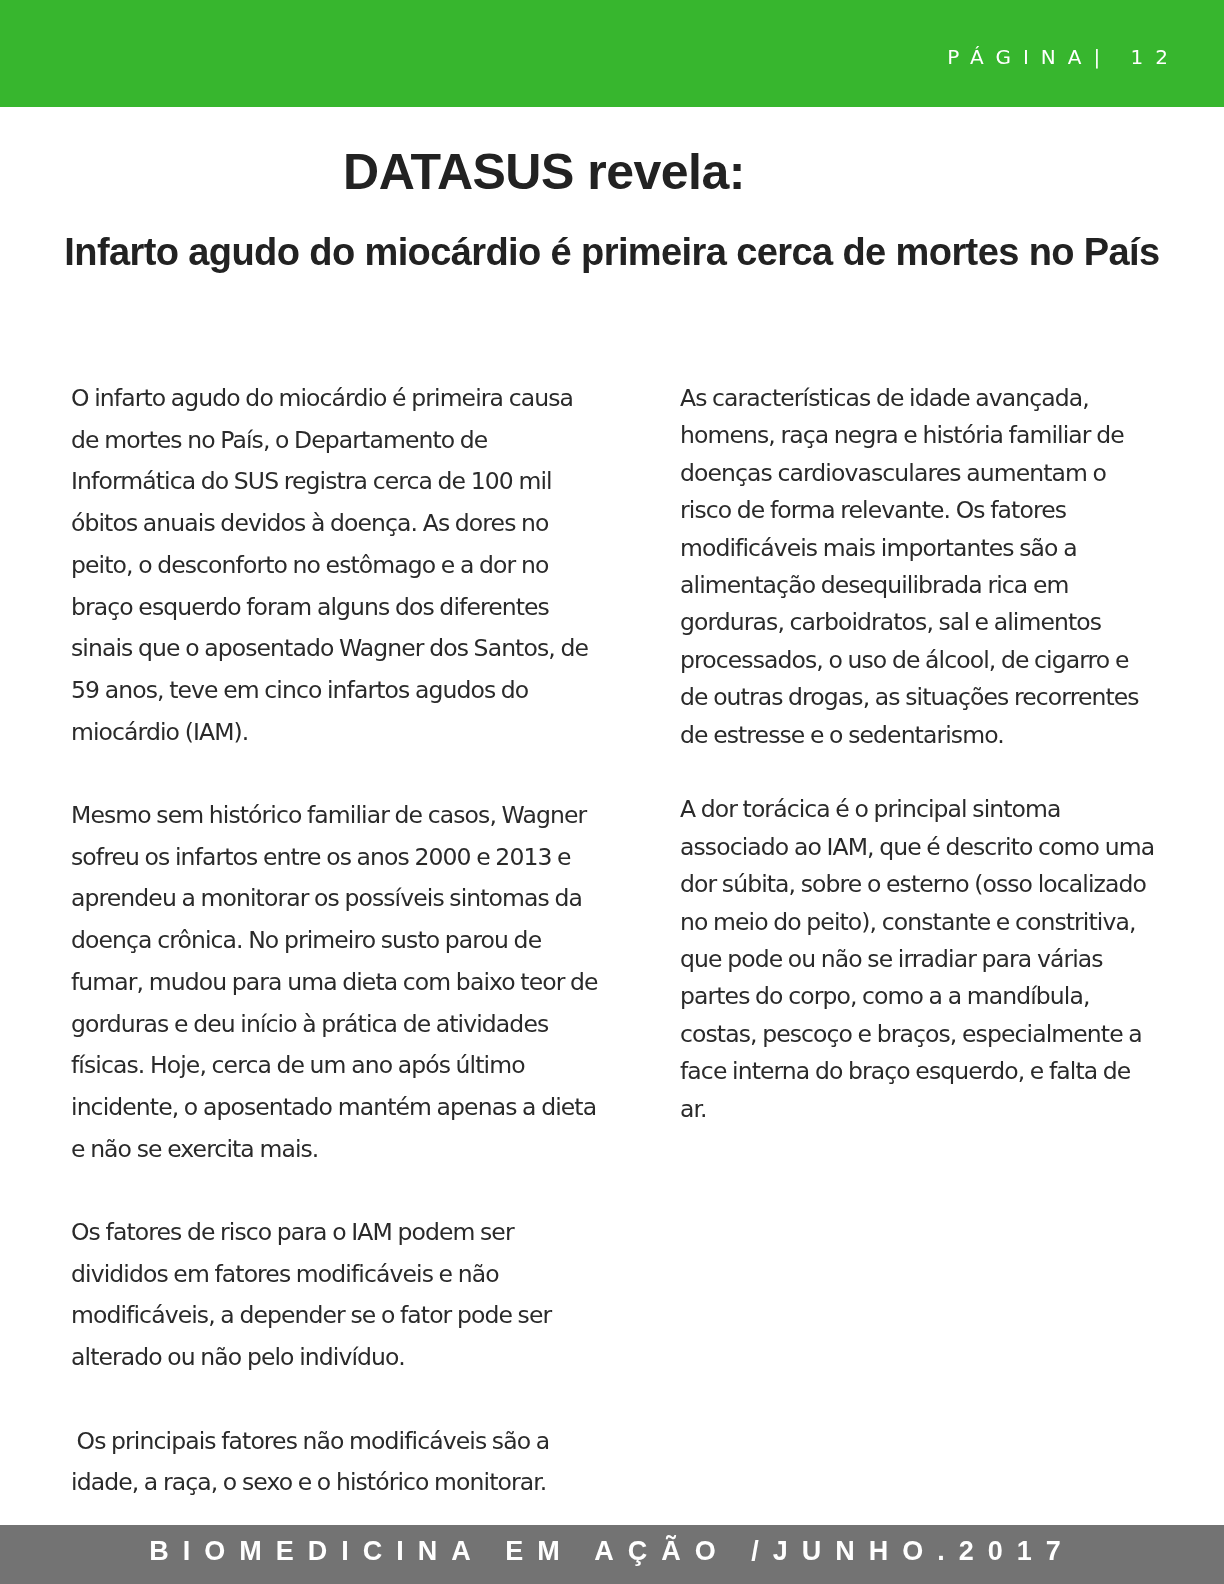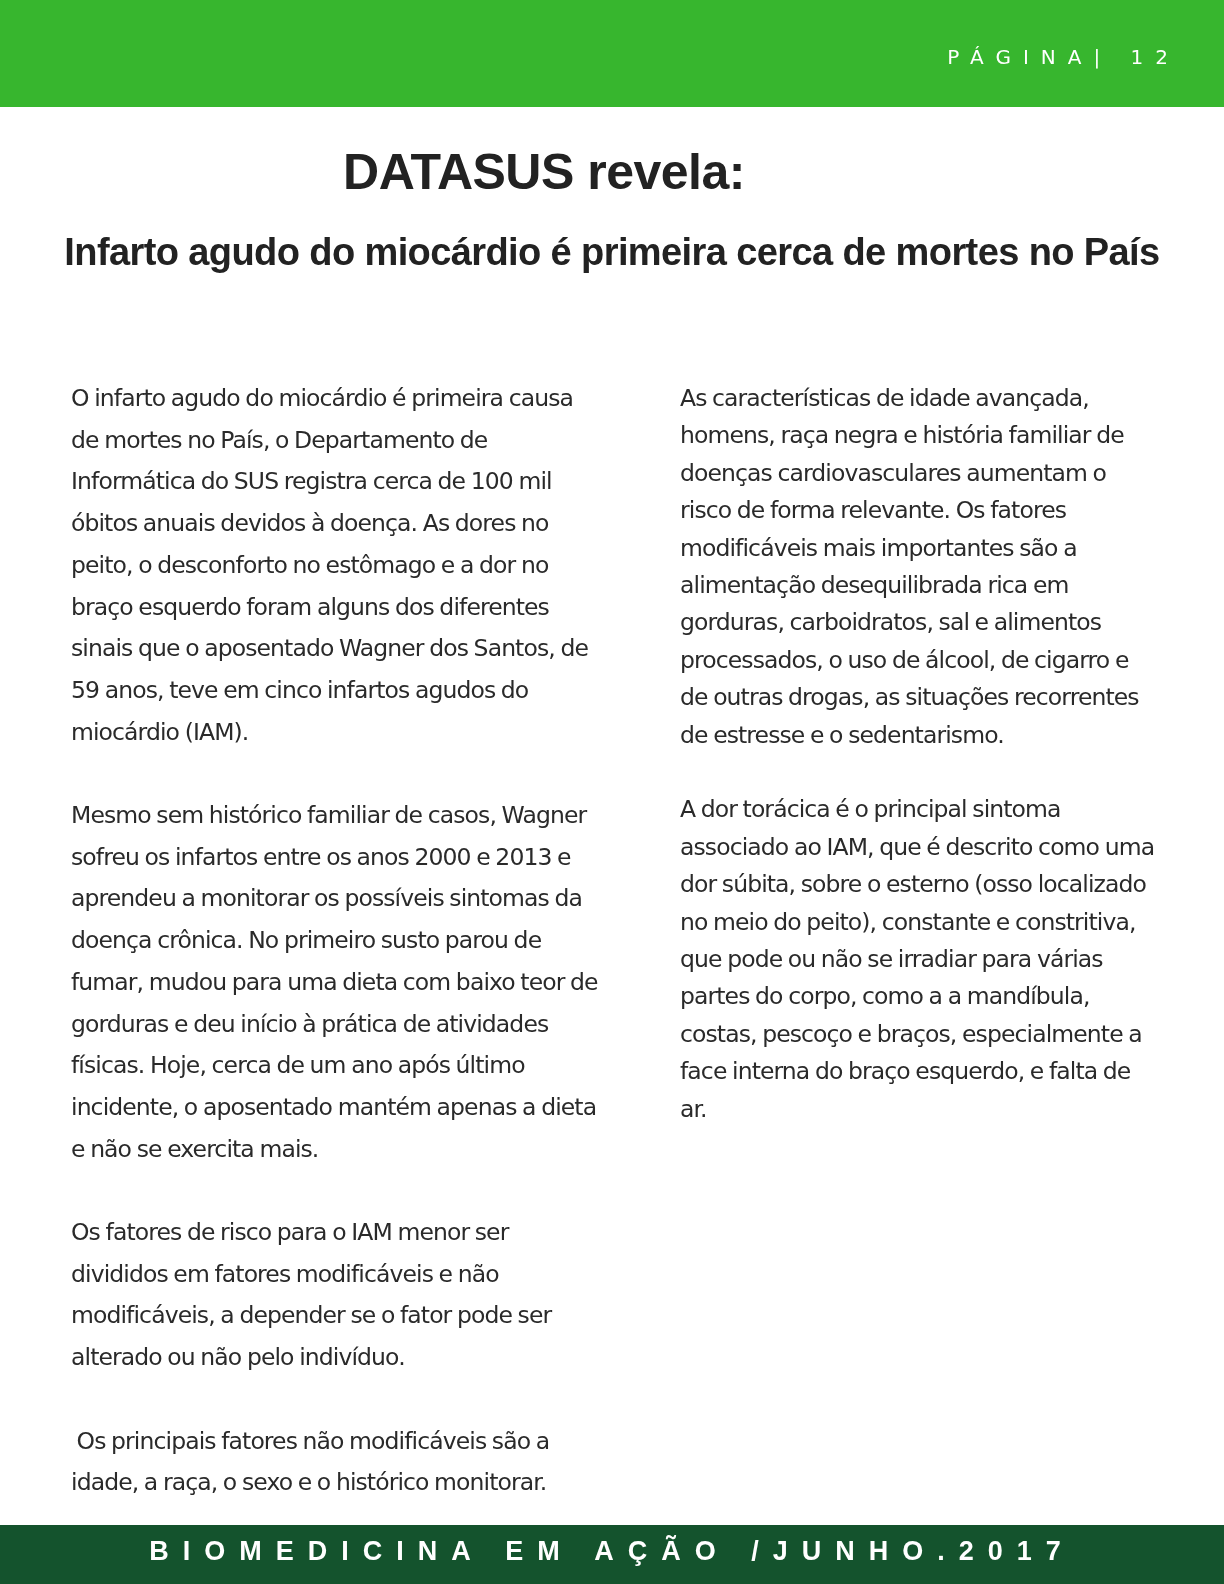--- a/index.html
+++ b/index.html
@@ -12,21 +12,21 @@
       position: absolute; left: 0; top: 0; width: 1224px; height: 107px;
       background: #37b62e;
     }
     .page-label {
       position: absolute; right: 44px; top: 45px;
       color: #ffffff; font-size: 20px; letter-spacing: 12px;
       font-family: "DejaVu Sans", sans-serif; font-weight: normal; text-align: right;
     }
     .bottom-bar {
       position: absolute; left: 0; top: 1525px; width: 1224px; height: 59px;
-      background: #14532d;
+      background: #737373;
     }
     .footer-label {
       position: absolute; left: 0; width: 1224px; top: 11px;
       text-align: center; color: #ffffff; font-weight: bold;
       font-size: 27px; letter-spacing: 14px;
       font-family: "Liberation Sans", sans-serif;
     }
     .title {
       position: absolute; left: 0; width: 1088px; top: 143px;
       text-align: center; font-weight: bold; font-size: 50px;
@@ -56,21 +56,21 @@
 <div class="top-bar">
   <div class="page-label">PÁGINA| 12</div>
 </div>
 
 <h1 class="title">DATASUS revela:</h1>
 <h2 class="subtitle">Infarto agudo do miocárdio é primeira cerca de mortes no País</h2>
 
 <div class="col col-left">
   <p>O infarto agudo do miocárdio é primeira causa de mortes no País, o Departamento de Informática do SUS registra cerca de 100 mil óbitos anuais devidos à doença. As dores no peito, o desconforto no estômago e a dor no braço esquerdo foram alguns dos diferentes sinais que o aposentado Wagner dos Santos, de 59 anos, teve em cinco infartos agudos do miocárdio (IAM).</p>
   <p>Mesmo sem histórico familiar de casos, Wagner sofreu os infartos entre os anos 2000 e 2013 e aprendeu a monitorar os possíveis sintomas da doença crônica. No primeiro susto parou de fumar, mudou para uma dieta com baixo teor de gorduras e deu início à prática de atividades físicas. Hoje, cerca de um ano após último incidente, o aposentado mantém apenas a dieta e não se exercita mais.</p>
-  <p>Os fatores de risco para o IAM menor ser divididos em fatores modificáveis e não modificáveis, a depender se o fator pode ser alterado ou não pelo indivíduo.</p>
+  <p>Os fatores de risco para o IAM podem ser divididos em fatores modificáveis e não modificáveis, a depender se o fator pode ser alterado ou não pelo indivíduo.</p>
   <p style="white-space: pre-wrap;"> Os principais fatores não modificáveis são a idade, a raça, o sexo e o histórico monitorar.</p>
 </div>
 
 <div class="col col-right">
   <p>As características de idade avançada, homens, raça negra e história familiar de doenças cardiovasculares aumentam o risco de forma relevante. Os fatores modificáveis mais importantes são a alimentação desequilibrada rica em gorduras, carboidratos, sal e alimentos processados, o uso de álcool, de cigarro e de outras drogas, as situações recorrentes de estresse e o sedentarismo.</p>
   <p>A dor torácica é o principal sintoma associado ao IAM, que é descrito como uma dor súbita, sobre o esterno (osso localizado no meio do peito), constante e constritiva, que pode ou não se irradiar para várias partes do corpo, como a a mandíbula, costas, pescoço e braços, especialmente a face interna do braço esquerdo, e falta de ar.</p>
 </div>
 
 <div class="bottom-bar">
   <div class="footer-label">BIOMEDICINA EM AÇÃO /JUNHO.2017</div>

